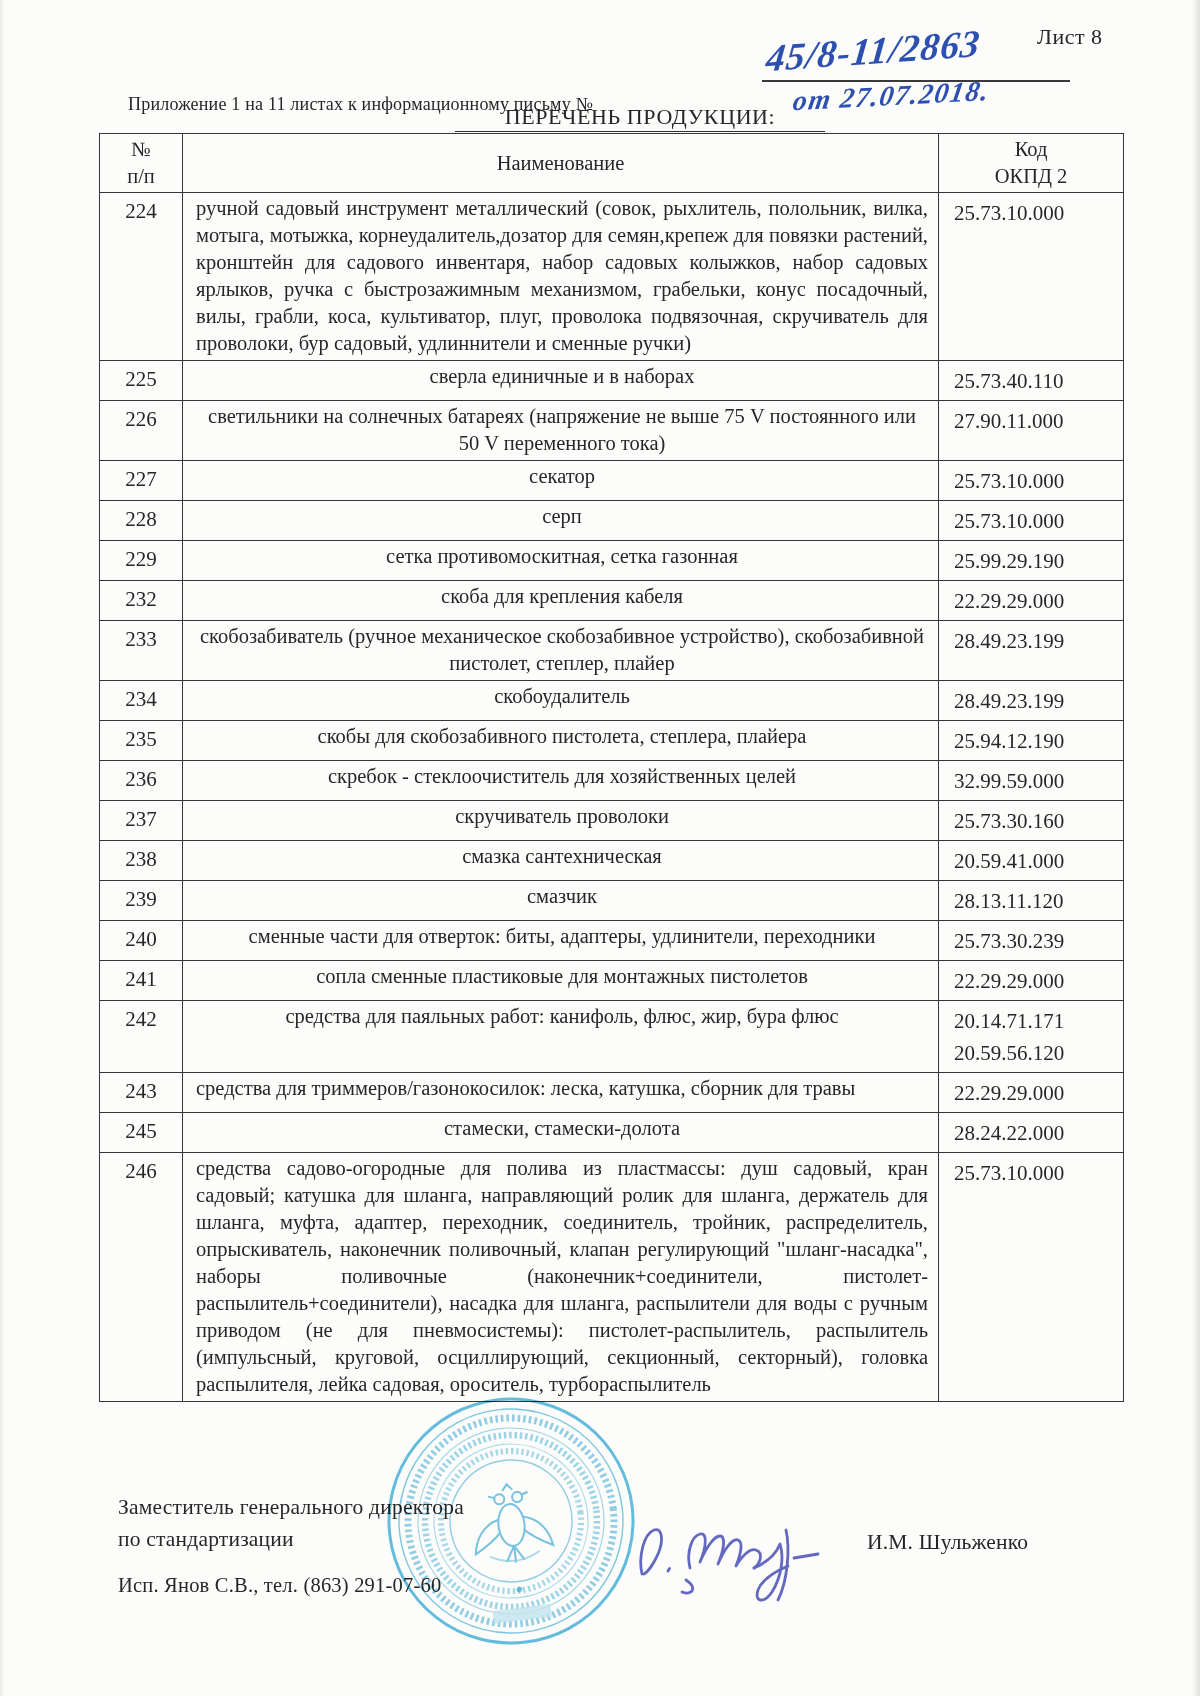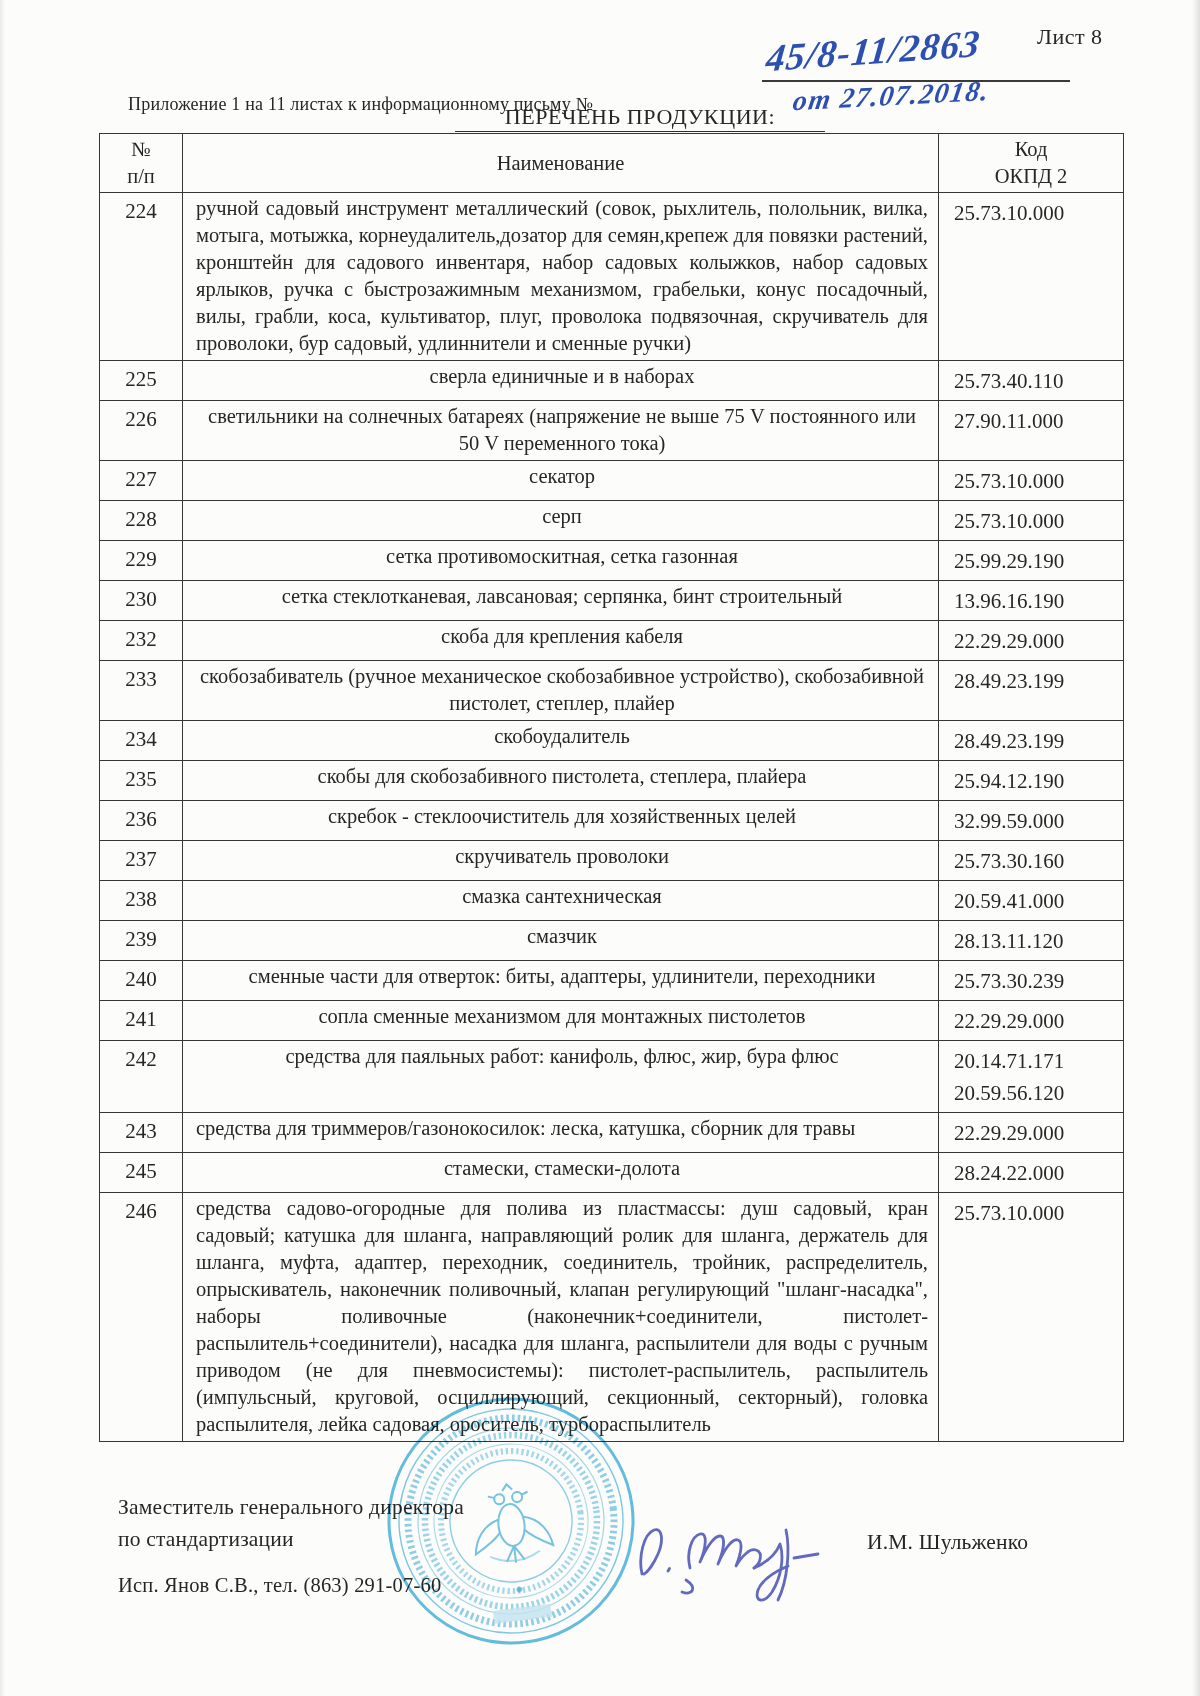--- a/index.html
+++ b/index.html
@@ -150,27 +150,20 @@
     </tr>
 
     <tr>
       <td class="c-num">229</td>
       <td class="c-name">сетка противомоскитная, сетка газонная</td>
       <td class="c-code">
             <div class="code-line">25.99.29.190</div>
           </td>
     </tr>
 
-    <tr>
-      <td class="c-num">230</td>
-      <td class="c-name">сетка стеклотканевая, лавсановая; серпянка, бинт строительный</td>
-      <td class="c-code">
-            <div class="code-line">13.96.16.190</div>
-          </td>
-    </tr>
 
 
     <tr>
       <td class="c-num">232</td>
       <td class="c-name">скоба для крепления кабеля</td>
       <td class="c-code">
             <div class="code-line">22.29.29.000</div>
           </td>
     </tr>
 
@@ -233,21 +226,21 @@
     <tr>
       <td class="c-num">240</td>
       <td class="c-name">сменные части для отверток: биты, адаптеры, удлинители, переходники</td>
       <td class="c-code">
             <div class="code-line">25.73.30.239</div>
           </td>
     </tr>
 
     <tr>
       <td class="c-num">241</td>
-      <td class="c-name">сопла сменные механизмом для монтажных пистолетов</td>
+      <td class="c-name">сопла сменные пластиковые для монтажных пистолетов</td>
       <td class="c-code">
             <div class="code-line">22.29.29.000</div>
           </td>
     </tr>
 
     <tr>
       <td class="c-num">242</td>
       <td class="c-name">средства для паяльных работ: канифоль, флюс, жир, бура флюс</td>
       <td class="c-code">
             <div class="code-line">20.14.71.171</div>

